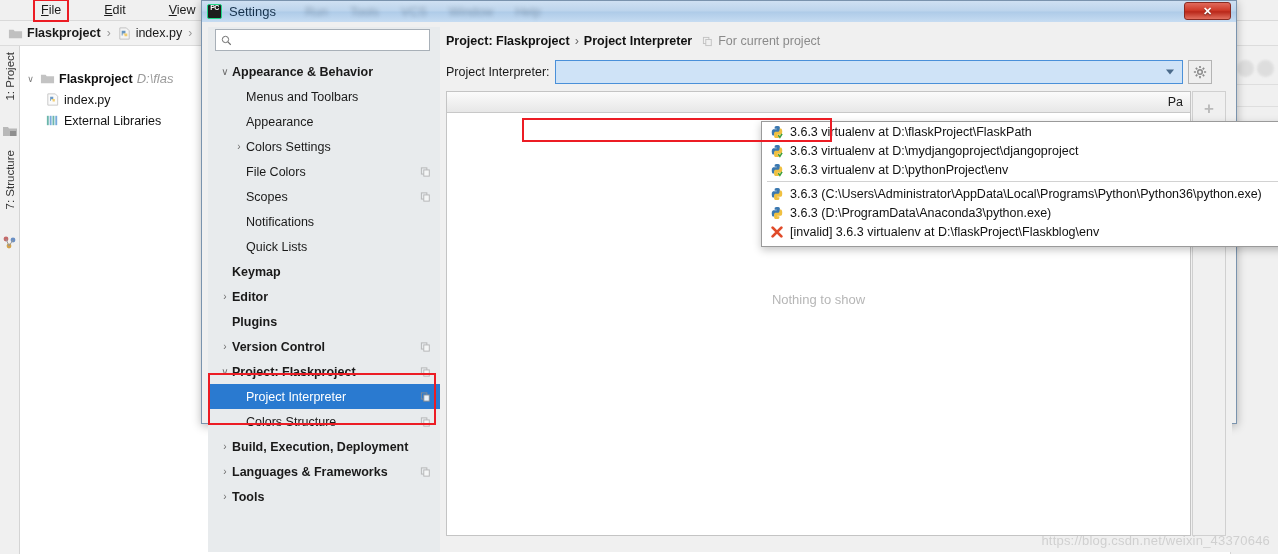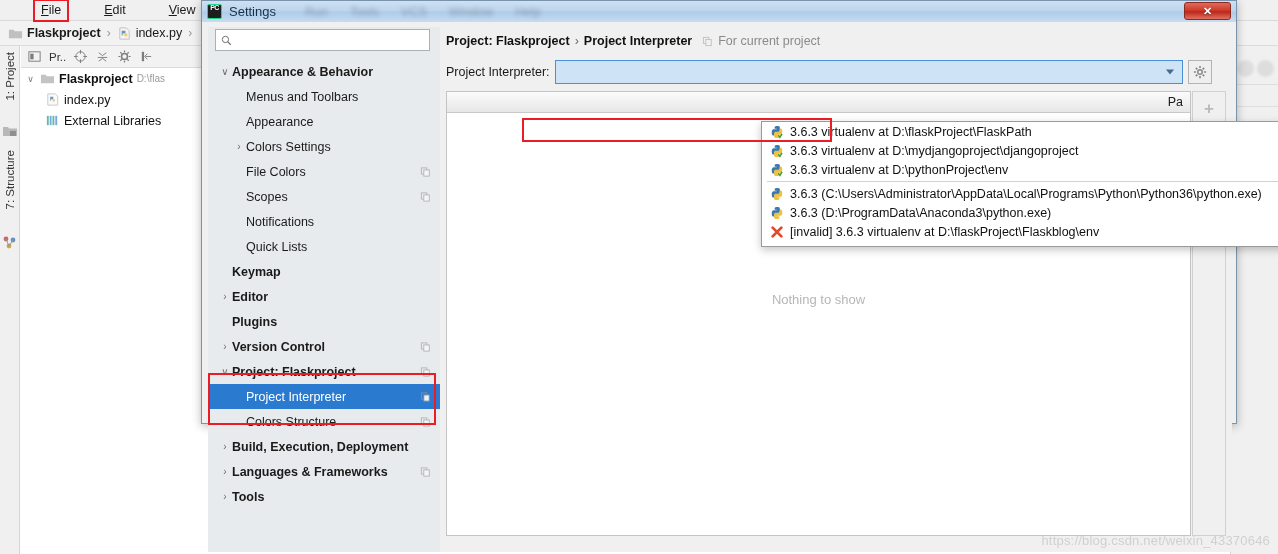--- a/index.html
+++ b/index.html
@@ -61,21 +61,21 @@
   .tb-label { font-size: 11.5px; color: #333; }
 
   .ide-proj-tree {
     position: absolute; left: 21px; top: 68px; width: 180px; height: 486px;
     background: #ffffff; font-size: 12.5px;
   }
   .ptrow { display: flex; align-items: center; height: 21px; gap: 4px; padding-left: 4px; }
   .ptrow .arrow { width: 11px; color: #7a7a7a; font-size: 9px; text-align: center; }
   .ptrow .nm { font-weight: bold; color: #111; }
   .ptrow .nm.normal { font-weight: normal; }
-  .ptrow .pth { color: #9a9a9a; font-size: 10px; }
+  .ptrow .pth { color: #9a9a9a; font-size: 13px; font-style: italic; }
 
   .ide-editor {
     position: absolute; left: 201px; top: 46px; width: 1077px; height: 508px;
     background: #ffffff;
   }
   .ide-editor-tabstrip {
     position: absolute; left: 0; top: 0; width: 100%; height: 22px;
     background: #f2f2f2; border-bottom: 1px solid #dcdcdc;
   }
   .ide-right-rail {
@@ -288,42 +288,20 @@
     </svg>
     <div class="rail-tab" style="position:absolute;top:100px;left:2px;">7: Structure</div>
     <svg class="rail-icon" style="position:absolute;top:186px;left:2px;" viewBox="0 0 16 16">
       <circle cx="4" cy="4" r="2.4" fill="#c46a6a"></circle>
         <circle cx="11" cy="5" r="2.4" fill="#6a8fc4"></circle>
       <circle cx="7" cy="11" r="2.4" fill="#d4a24a"></circle>
       <path d="M4 4L7 11M11 5L7 11" stroke="#999" stroke-width="1" fill="none"></path>
     </svg>
   </div>
 
-  <div class="ide-proj-toolbar">
-    <svg class="tb-ico" viewBox="0 0 16 16">
-      <rect x="2" y="3" width="12" height="10" fill="none" stroke="#555"></rect>
-        <rect x="3.5" y="5" width="3.5" height="6" fill="#555"></rect>
-    </svg>
-    <span class="tb-label">Pr..</span>
-    <svg class="tb-ico" viewBox="0 0 16 16">
-      <circle cx="8" cy="8" r="5" fill="none" stroke="#555"></circle>
-        <path d="M8 1v4M8 11v4M1 8h4M11 8h4" stroke="#555"></path>
-    </svg>
-    <svg class="tb-ico" viewBox="0 0 16 16">
-      <path d="M4 4l4 3 4-3M3 9h10M4 13l4-3 4 3" stroke="#555" fill="none"></path>
-    </svg>
-    <svg class="tb-ico" viewBox="0 0 16 16">
-      <circle cx="8" cy="8" r="3.2" fill="none" stroke="#555" stroke-width="1.6"></circle>
-      <path d="M8 1.5v2M8 12.5v2M1.5 8h2M12.5 8h2M3.5 3.5l1.5 1.5M11 11l1.5 1.5M12.5 3.5L11 5M5 11l-1.5 1.5" stroke="#555" stroke-width="1.3"></path>
-    </svg>
-    <svg class="tb-ico" viewBox="0 0 16 16">
-      <rect x="3" y="3" width="2.4" height="10" fill="#555"></rect>
-        <path d="M13 8H7M9 5l-3 3 3 3" stroke="#555" fill="none"></path>
-    </svg>
-  </div>
 
   <div class="ide-proj-tree" id="projtree">
       <div class="ptrow" style="padding-left: 4px;">
         <span class="arrow">∨</span>
         <svg class="tb-ico" viewBox="0 0 16 16">
           <path d="M1 4h5l1.2 1.6H15V13H1z" fill="#b0b0b0"></path>
         </svg>
         <span class="nm">Flaskproject</span>
         <span class="pth">D:\flas</span>
       </div>

